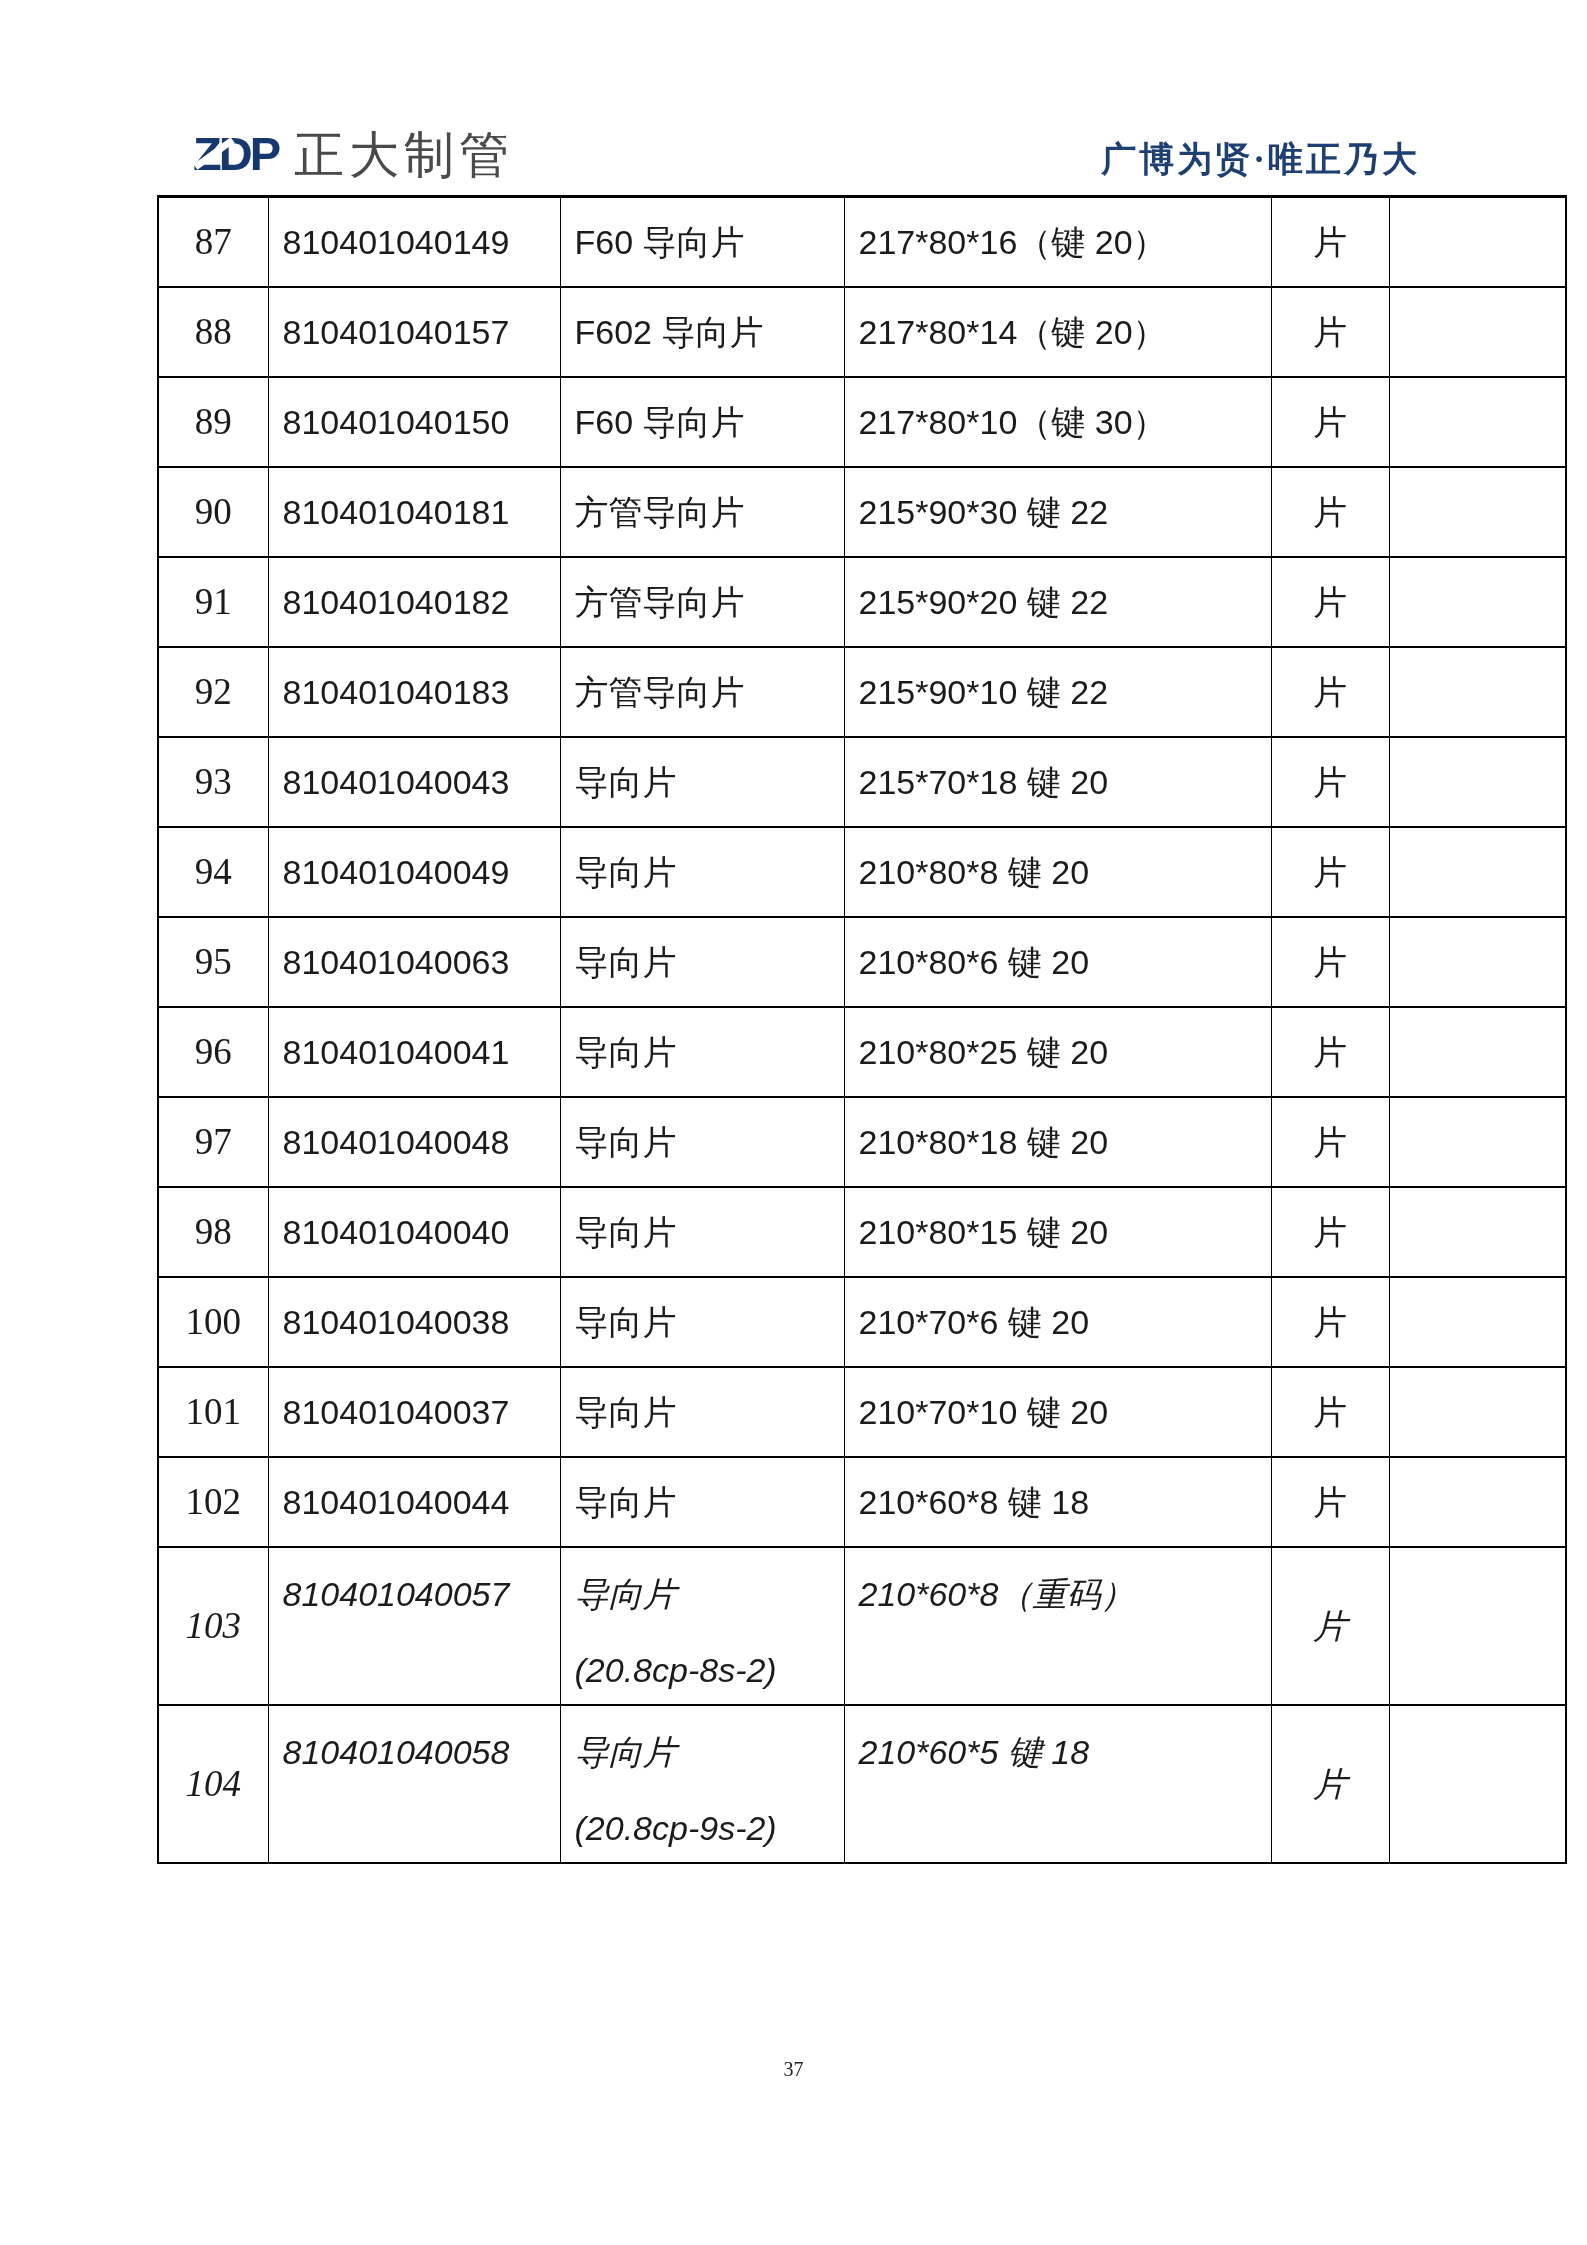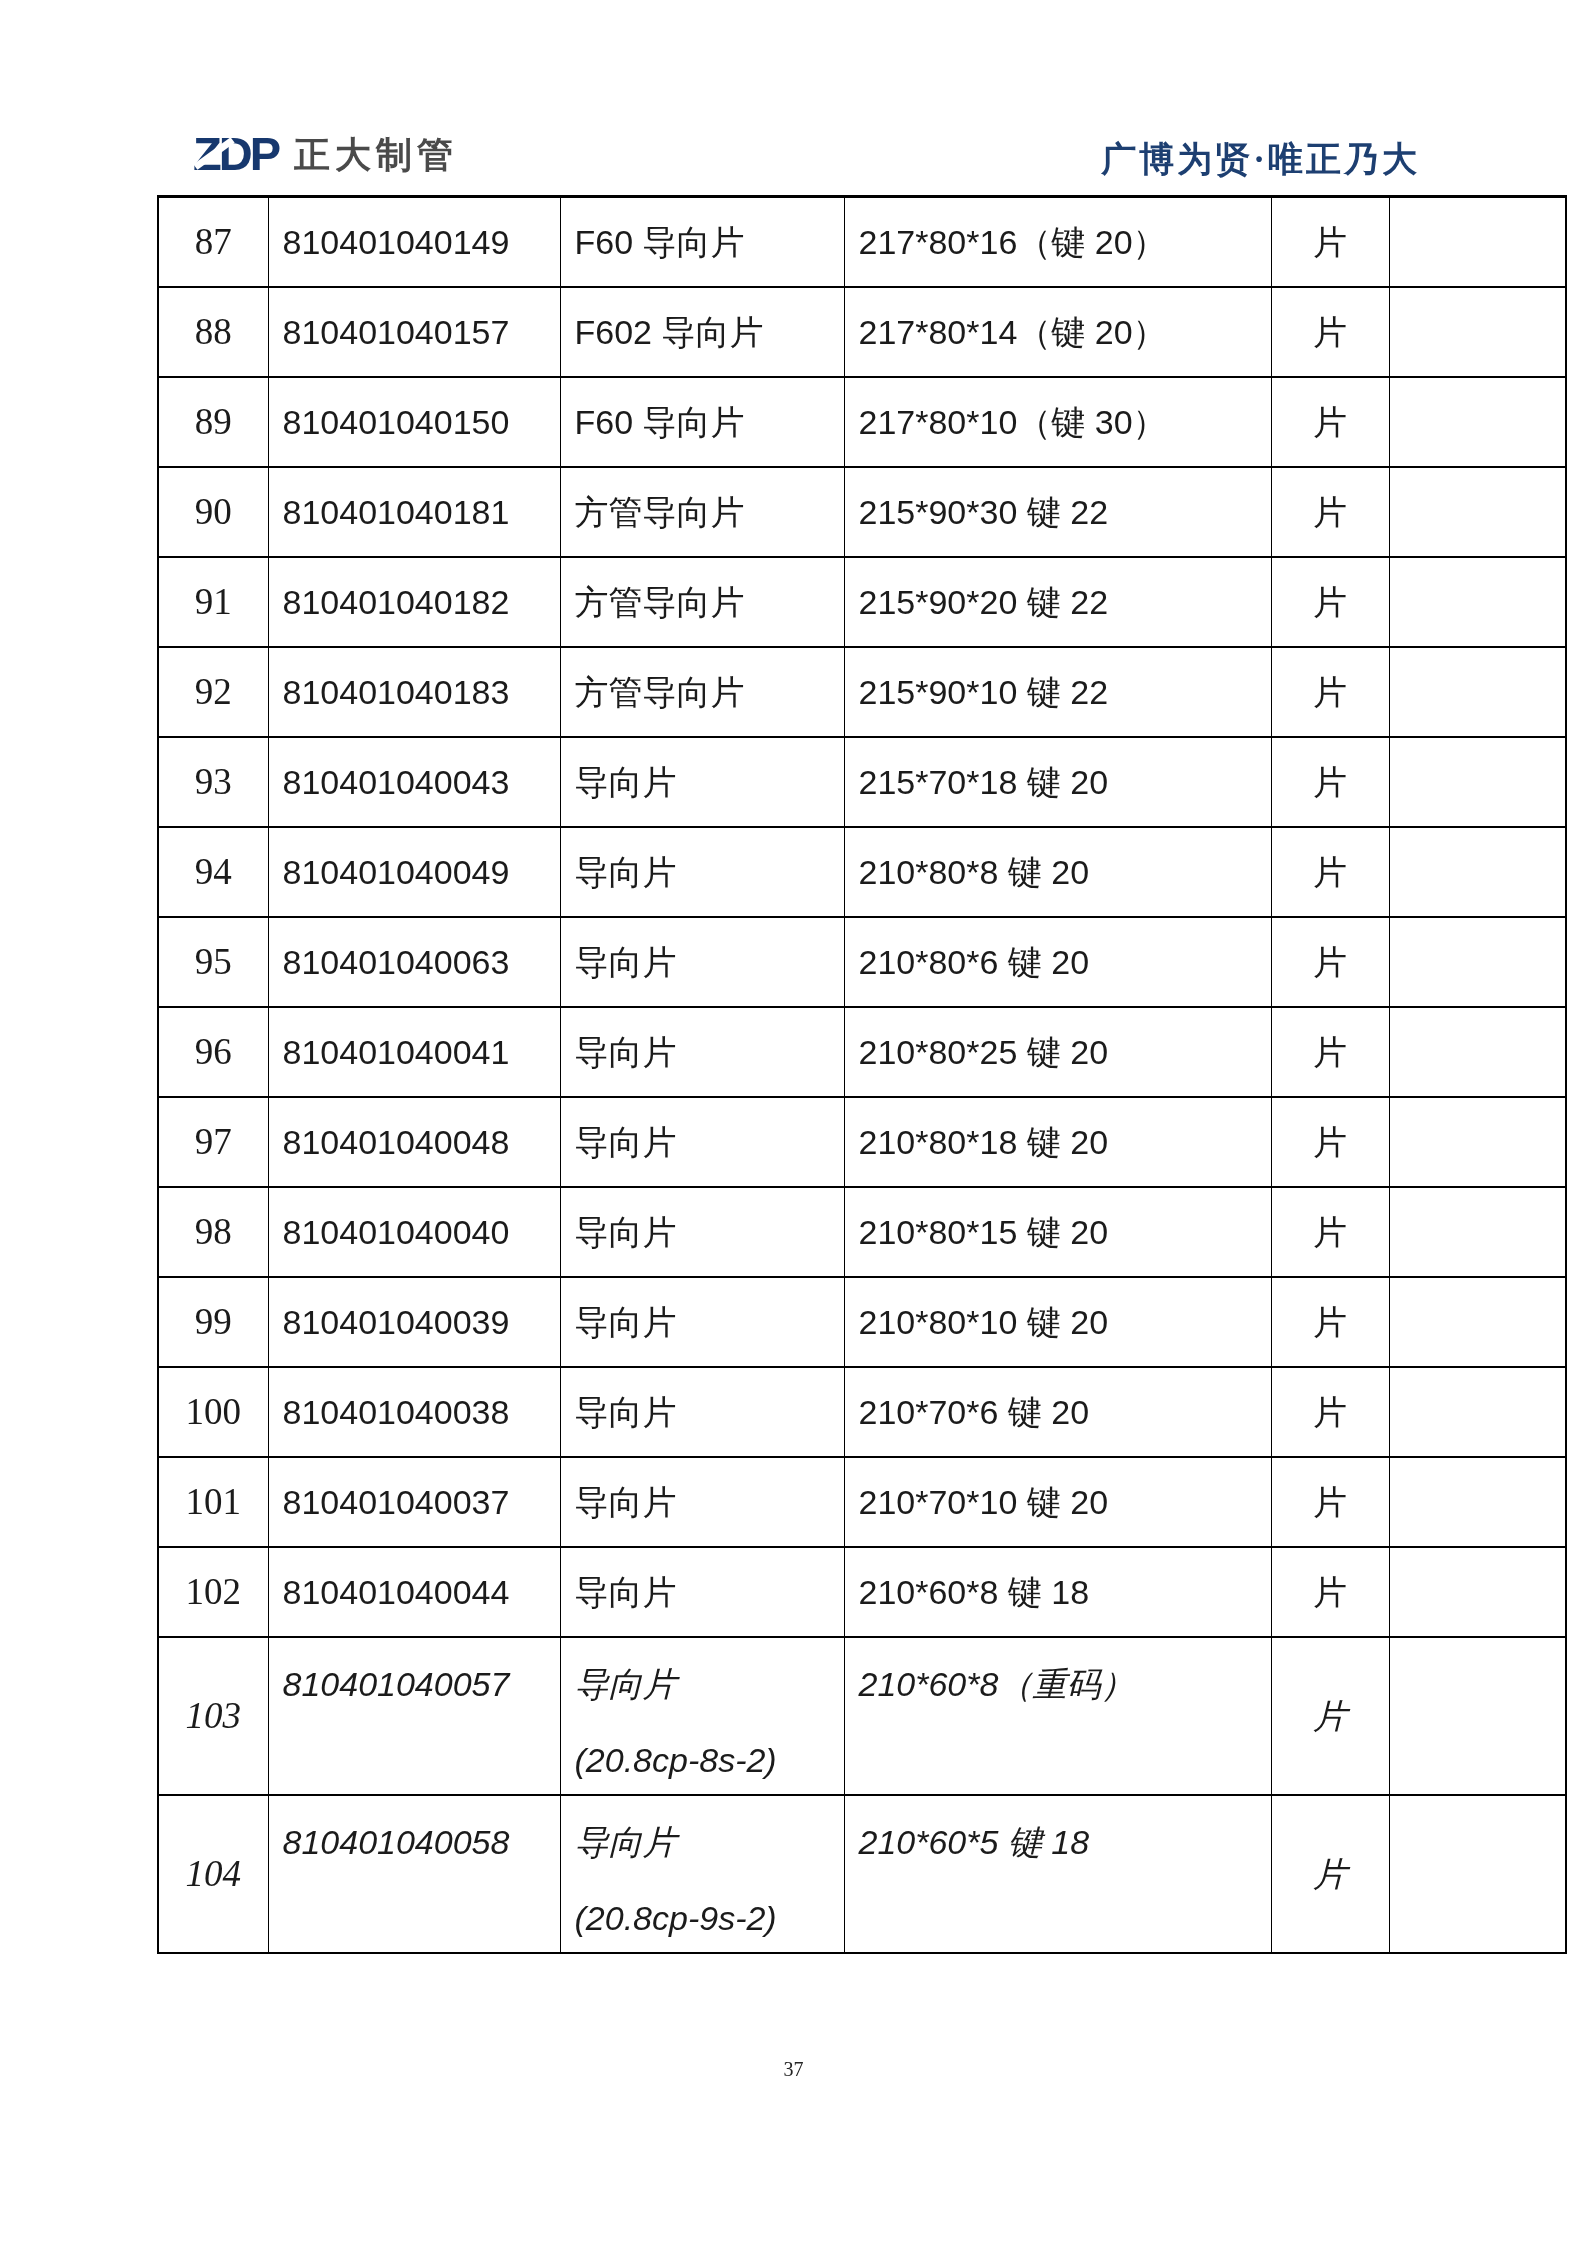--- a/index.html
+++ b/index.html
@@ -41,22 +41,22 @@
     position: absolute;
     left: -2px;
     top: 24px;
     width: 46px;
     height: 7px;
     background: #ffffff;
     transform: rotate(-36deg);
   }
   .logo-company {
     font-family: "Liberation Sans", sans-serif;
-    font-weight: 700;
-    font-size: 36px;
+    font-weight: 400;
+    font-size: 50px;
     line-height: 54px;
     letter-spacing: 5px;
     color: #4a4a4a;
   }
   .header-tagline {
     position: absolute;
     top: 136px;
     right: 167px;
     font-family: "Liberation Serif", serif;
     font-weight: 700;
@@ -268,31 +268,20 @@
     <td class="cell-code">810401040040</td>
     <td class="cell-name">
       <div class="name-line1">导向片</div>
 
     </td>
     <td class="cell-spec">210*80*15 键 20</td>
     <td class="cell-unit">片</td>
     <td class="cell-note"></td>
   </tr>
       <tr>
-    <td class="cell-num">99</td>
-    <td class="cell-code">810401040039</td>
-    <td class="cell-name">
-      <div class="name-line1">导向片</div>
-
-    </td>
-    <td class="cell-spec">210*80*10 键 20</td>
-    <td class="cell-unit">片</td>
-    <td class="cell-note"></td>
-  </tr>
-      <tr>
     <td class="cell-num">100</td>
     <td class="cell-code">810401040038</td>
     <td class="cell-name">
       <div class="name-line1">导向片</div>
 
     </td>
     <td class="cell-spec">210*70*6 键 20</td>
     <td class="cell-unit">片</td>
     <td class="cell-note"></td>
   </tr>

